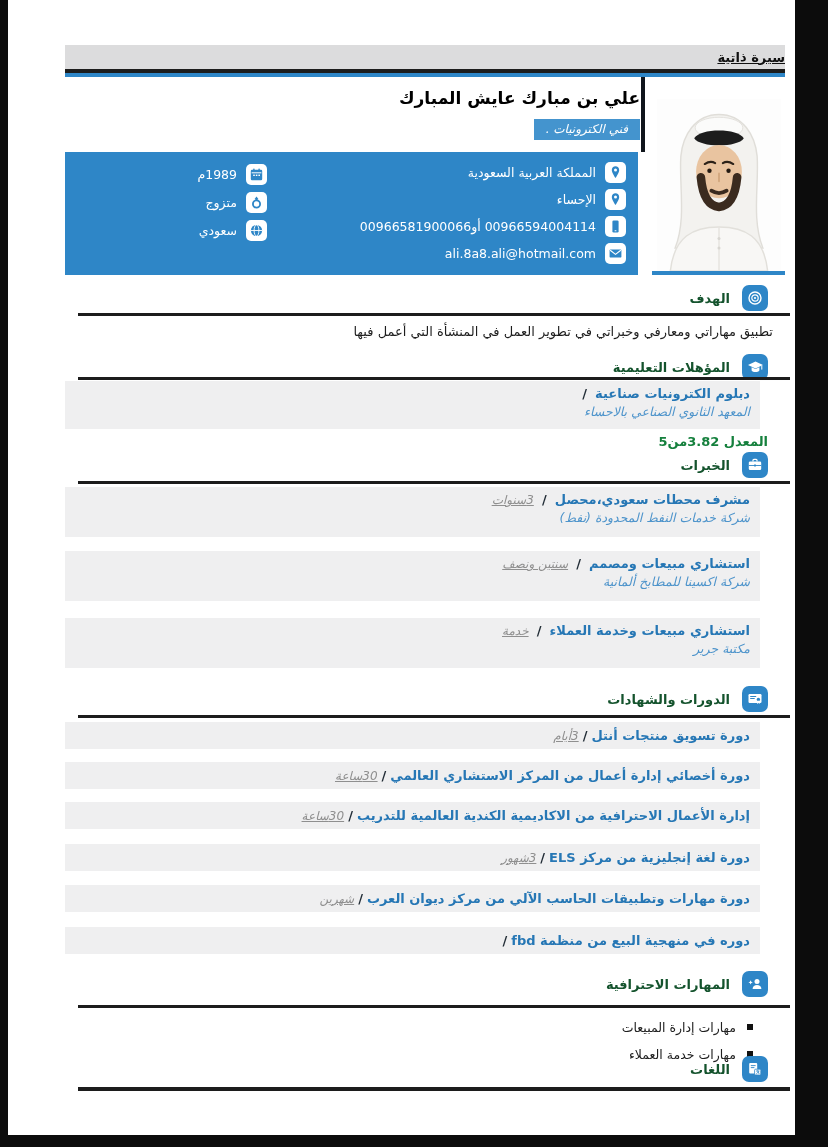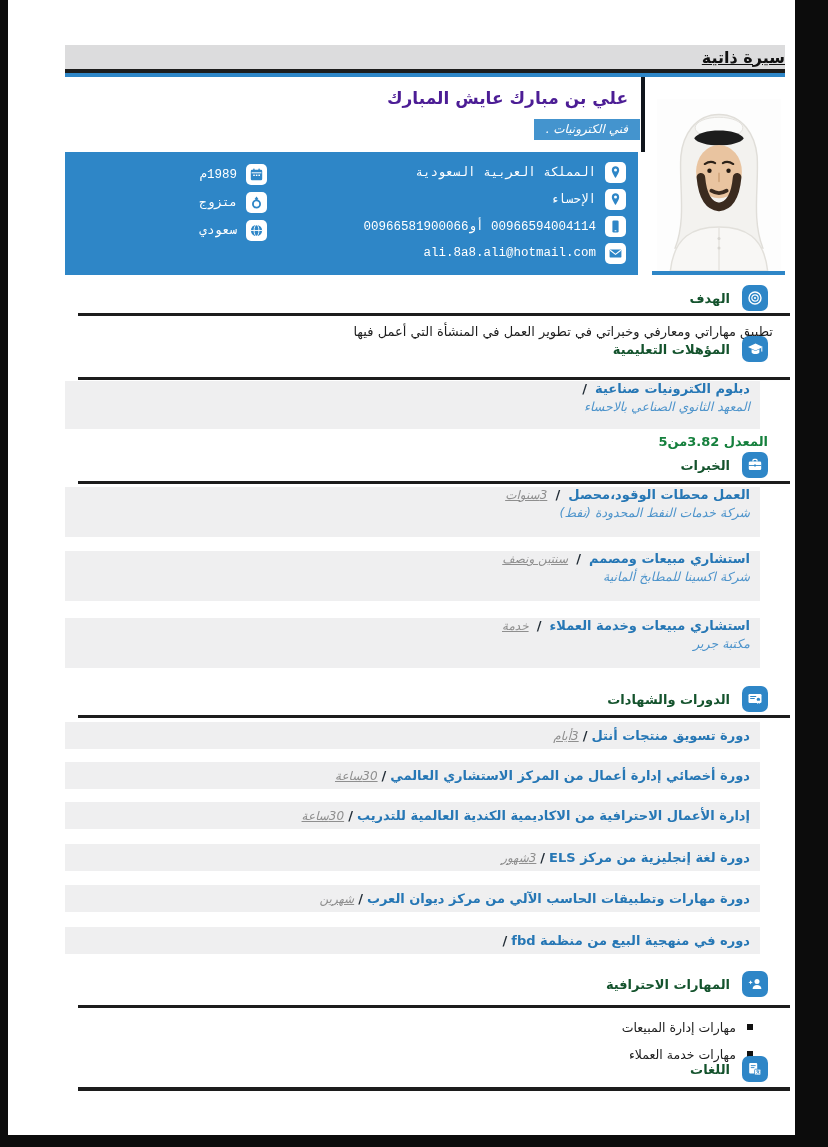--- a/index.html
+++ b/index.html
@@ -5,59 +5,59 @@
   html,body{margin:0;padding:0;}
   body{
     width:828px;height:1147px;position:relative;background:#0c0c0c;
     font-family:"DejaVu Sans",sans-serif;overflow:hidden;
   }
   .page{position:absolute;left:8px;top:0;width:787px;height:1135px;background:#ffffff;}
 
   
   .titlebar{position:absolute;left:57px;top:45px;width:720px;height:24px;background:#dcdcdd;
     display:flex;align-items:center;justify-content:flex-end;}
-  .titlebar span{font-size:16px;font-weight:bold;color:#111;text-decoration:underline;padding-left:4px;}
+  .titlebar span{font-size:13px;font-weight:bold;color:#111;text-decoration:underline;padding-left:4px;}
   .rule-black-top{position:absolute;left:57px;top:69px;width:720px;height:4px;background:#1c1c1c;}
   .rule-blue-top{position:absolute;left:57px;top:73px;width:720px;height:4px;background:#2e86c7;}
 
   
-  .name{position:absolute;right:167px;top:88px;font-size:17px;font-weight:bold;color:#4c1d95;
+  .name{position:absolute;right:155px;top:88px;font-size:17px;font-weight:bold;color:#000000;
     direction:rtl;white-space:nowrap;}
   .job-badge{position:absolute;right:155px;top:119px;background:#4494ce;color:#fff;
     font-size:12px;font-style:italic;padding:3px 12px 4px 12px;direction:rtl;white-space:nowrap;}
   .vline{position:absolute;left:633px;top:77px;width:4px;height:75px;background:#10151c;}
 
   
   .banner{position:absolute;left:57px;top:152px;width:573px;height:123px;background:#2e86c7;}
   .crow{display:flex;align-items:center;gap:9px;direction:rtl;height:22px;}
   .col-right{position:absolute;right:12px;top:9px;display:flex;flex-direction:column;gap:5px;}
   .col-left{position:absolute;right:371px;top:11px;display:flex;flex-direction:column;gap:6px;}
   .cicon{width:21px;height:21px;background:#fff;border-radius:5px;flex:0 0 21px;
     display:flex;align-items:center;justify-content:center;}
-  .clabel{color:#fff;font-size:12.5px;white-space:nowrap;font-family:Liberation Mono, monospace;}
+  .clabel{color:#fff;font-size:12.5px;white-space:nowrap;}
 
   
   .photo-box{position:absolute;left:644px;top:77px;width:133px;height:194px;background:#fff;
     display:flex;align-items:flex-end;justify-content:center;overflow:hidden;}
   .photo-rule{position:absolute;left:644px;top:271px;width:133px;height:4px;background:#2e86c7;}
 
   
   .sec-head{position:absolute;right:27px;display:flex;align-items:center;gap:12px;direction:rtl;}
   .sec-icon{width:26px;height:26px;background:#2e86c7;border-radius:7px;flex:0 0 26px;
     display:flex;align-items:center;justify-content:center;}
   .sec-title{color:#14532d;font-size:13px;font-weight:700;white-space:nowrap;}
   .sec-rule{position:absolute;left:70px;width:712px;height:3px;background:#1c1c1c;}
 
   .body-text{position:absolute;right:22px;direction:rtl;font-size:13px;color:#1d1d1d;white-space:nowrap;}
   .gpa{position:absolute;right:27px;direction:rtl;font-size:13px;font-weight:bold;color:#15803d;}
 
   .gray-box{position:absolute;left:57px;width:695px;background:#efeff0;direction:rtl;
     text-align:right;padding:0 10px 0 6px;box-sizing:border-box;}
   .two-line{height:50px;}
-  .entry-l1{font-size:13px;white-space:nowrap;}
+  .entry-l1{padding-top:5px;font-size:13px;white-space:nowrap;}
   .entry-l2{padding-top:3px;font-size:12.5px;font-style:italic;color:#4e94cb;white-space:nowrap;}
   .etitle{color:#2677b5;font-weight:bold;}
   .esep{color:#1f2a33;font-weight:bold;margin:0 4px;}
   .edur{color:#8f8f8f;font-style:italic;font-size:12px;text-decoration:underline;}
   .course-row{height:27px;display:flex;align-items:center;justify-content:flex-start;font-size:13px;}
 
   .skill-row{position:absolute;right:42px;display:flex;align-items:center;gap:11px;direction:rtl;height:22px;margin-left:24px;}
   .bullet{width:6px;height:6px;background:#111;flex:0 0 6px;}
   .skill-label{font-size:12.5px;color:#202020;white-space:nowrap;}
 
@@ -185,21 +185,21 @@
           <circle cx="8" cy="8" r="6" fill="none" stroke="#fff" stroke-width="1.4"></circle>
           <circle cx="8" cy="8" r="3.2" fill="none" stroke="#fff" stroke-width="1.2"></circle>
           <circle cx="8" cy="8" r="1.1" fill="#fff"></circle>
         </svg>
     </span>
     <span class="sec-title">الهدف</span>
   </div>
   <div class="sec-rule" style="top:313px;"></div>
   <div class="body-text" style="top:324px;">تطبيق مهاراتي ومعارفي وخبراتي في تطوير العمل في المنشأة التي أعمل فيها</div>
 
-  <div class="sec-head" style="top:336px;">
+  <div class="sec-head" style="top:354px;">
     <span class="sec-icon">
       <svg width="17" height="17" viewBox="0 0 17 17">
           <path d="M8.5 2.6 16 6 8.5 9.4 1 6z" fill="#fff"></path>
           <path d="M4.6 8.2v3c0 1 1.8 1.8 3.9 1.8s3.9-.8 3.9-1.8v-3L8.5 10z" fill="#fff"></path>
           <path d="M14.8 6.6v4" stroke="#fff" stroke-width="1"></path>
         </svg>
     </span>
     <span class="sec-title">المؤهلات التعليمية</span>
   </div>
   <div class="sec-rule" style="top:377px;"></div>
@@ -220,21 +220,21 @@
           <rect x="1.8" y="8.1" width="12.4" height="0.9" fill="#2e86c7"></rect>
           <rect x="7" y="7.4" width="2" height="2" rx="0.4" fill="#2e86c7"></rect>
         </svg>
     </span>
     <span class="sec-title">الخبرات</span>
   </div>
   <div class="sec-rule" style="top:481px;"></div>
 
   <div class="gray-box two-line" style="top:487px;">
     <div class="entry-l1">
-      <span class="etitle">العمل محطات الوقود،محصل</span>
+      <span class="etitle">مشرف محطات سعودي،محصل</span>
       <span class="esep">/</span>
       <span class="edur">3سنوات</span>
     </div>
     <div class="entry-l2">شركة خدمات النفط المحدودة (نفط)</div>
   </div>
   <div class="gray-box two-line" style="top:551px;">
     <div class="entry-l1">
       <span class="etitle">استشاري مبيعات ومصمم</span>
       <span class="esep">/</span>
       <span class="edur">سنتين ونصف</span>

